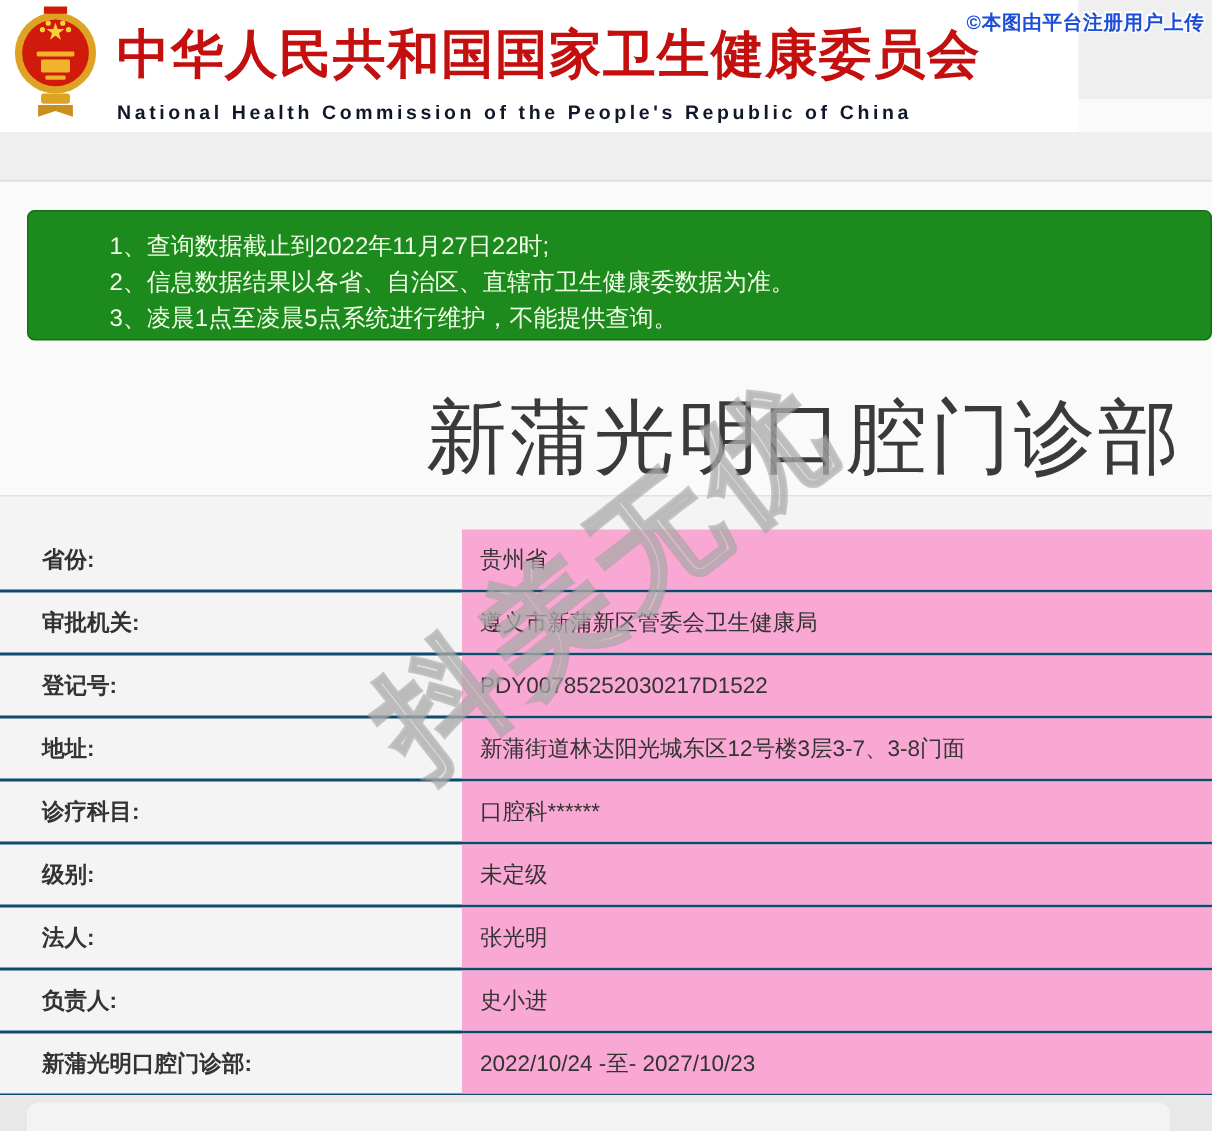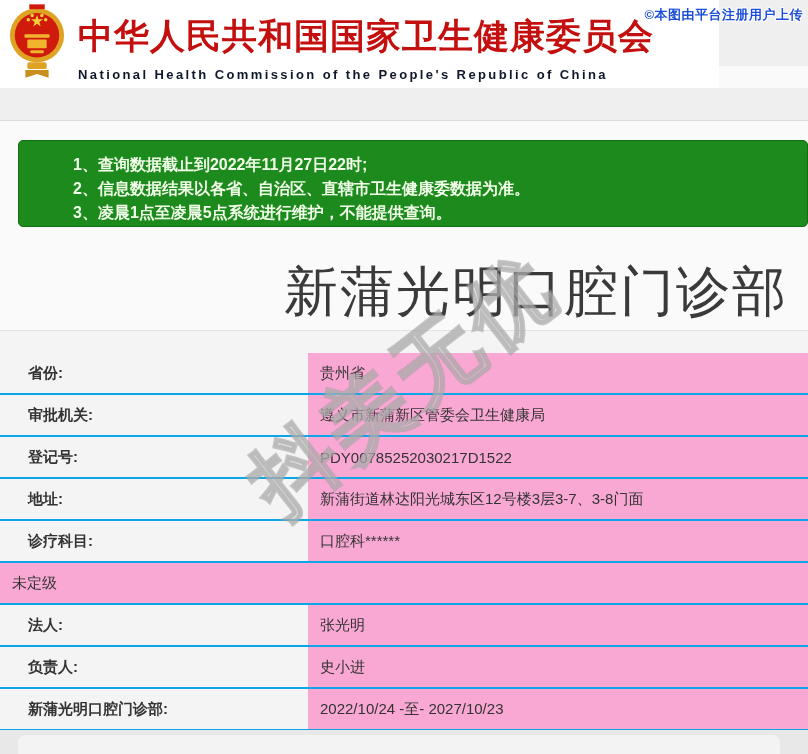--- a/index.html
+++ b/index.html
@@ -28,38 +28,37 @@
     position:absolute; top:88px; left:0; width:808px; height:33px;
     background:#efefef; border-bottom:1px solid #dcdcdc;
   }
 
   
   .notice {
     position:absolute; top:140px; left:18px; width:790px; height:87px;
     background:#1d8a1d; border:1px solid #127012; border-radius:5px;
     color:#f2ffe9; font-size:16px; line-height:24px;
     padding:12px 10px 0 54px;
-    font-weight:bold;
   }
 
   
   .org-title {
     position:absolute; top:256px; right:20px; margin:0;
     font-size:54px; font-weight:500; color:#3a3a3a; letter-spacing:2px;
     white-space:nowrap;
   }
 
   
   .info-table {
     position:absolute; top:330px; left:0; width:808px; height:400px;
     background:#f4f4f4; border-top:1px solid #e2e2e2; padding-top:22px;
   }
   .row {
     display:flex; align-items:stretch; height:42px;
-    border-bottom:2px solid #0ea5e9;
+    border-bottom:2px solid #0c4a6e;
   }
   .row .label {
     width:308px; padding-left:28px; font-weight:bold; font-size:15px; color:#333;
     display:flex; align-items:center;
   }
   .row .value {
     flex:1; background:#f9a8d4; padding-left:12px; font-size:15px; color:#333;
     display:flex; align-items:center;
   }
 
@@ -139,20 +138,21 @@
     </div>
     <div class="row">
       <div class="label">地址:</div>
       <div class="value">新蒲街道林达阳光城东区12号楼3层3-7、3-8门面</div>
     </div>
     <div class="row">
       <div class="label">诊疗科目:</div>
       <div class="value">口腔科******</div>
     </div>
     <div class="row">
+      <div class="label">级别:</div>
       <div class="value">未定级</div>
     </div>
     <div class="row">
       <div class="label">法人:</div>
       <div class="value">张光明</div>
     </div>
     <div class="row">
       <div class="label">负责人:</div>
       <div class="value">史小进</div>
     </div>

